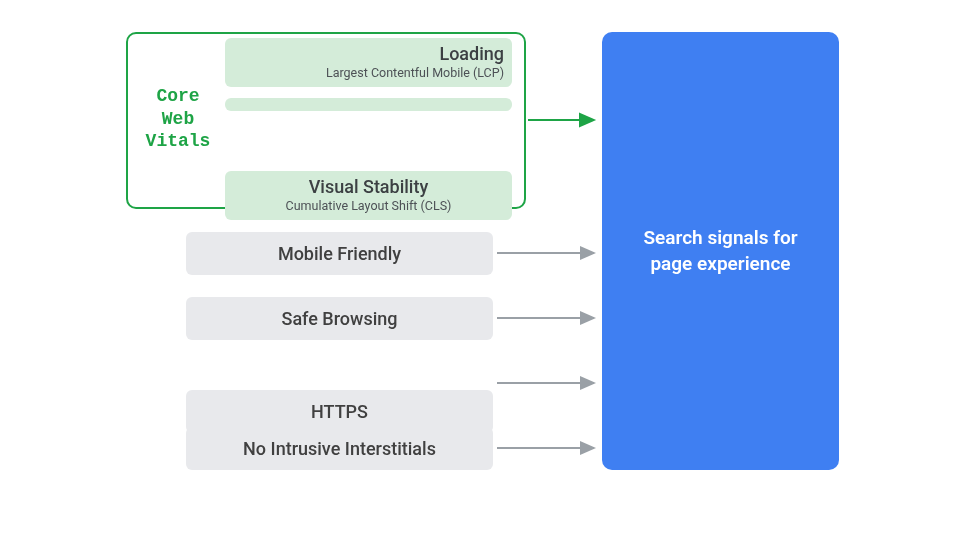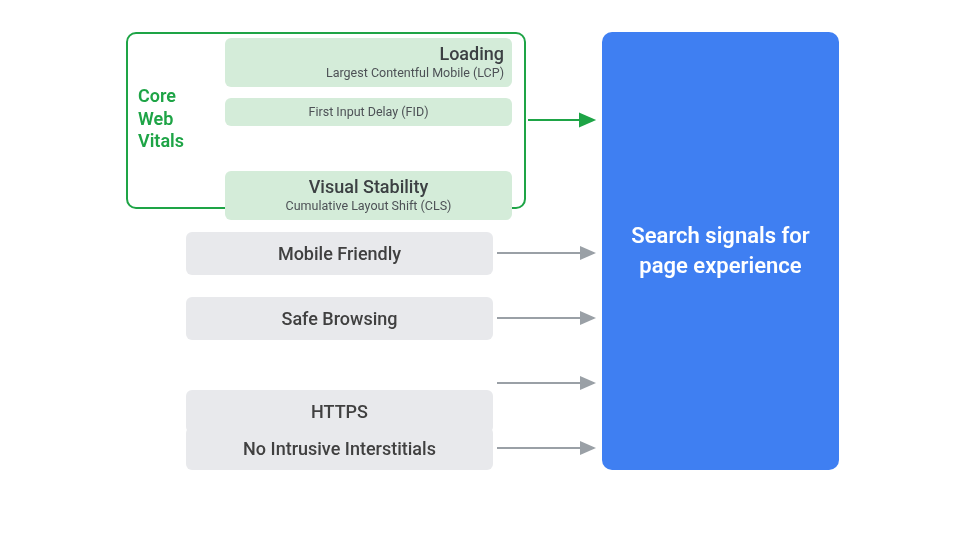--- a/index.html
+++ b/index.html
@@ -26,25 +26,26 @@
     height: 177px;
     border: 2px solid #1ea446;
     border-radius: 10px;
     box-sizing: border-box;
   }
   .cwv-label {
     position: absolute;
     left: 138px;
     top: 85px;
     width: 80px;
-    text-align: left;
+    text-align: center;
     color: #1ea446;
     font-size: 18px;
     font-weight: 600;
     line-height: 1.25;
+    font-family: Liberation Mono, monospace;
   }
   .vital {
     position: absolute;
     left: 225px;
     width: 287px;
     background: #d4ecd9;
     border-radius: 6px;
     text-align: center;
     box-sizing: border-box;
     padding: 6px 8px 7px 8px;
@@ -80,21 +81,21 @@
     top: 32px;
     width: 237px;
     height: 438px;
     background: #3f7ff2;
     border-radius: 10px;
     display: flex;
     align-items: center;
     justify-content: center;
     text-align: center;
     color: #ffffff;
-    font-size: 22px;
+    font-size: 19px;
     font-weight: 600;
     line-height: 1.35;
     box-sizing: border-box;
     padding: 0 24px;
   }
 
   
   svg.arrows {
     position: absolute;
     left: 0; top: 0;
@@ -113,21 +114,20 @@
     <span>Core</span><br>
     <span>Web</span><br>
     <span>Vitals</span>
   </div>
 
   <div class="vital" id="v0">
     <div class="t1">Loading</div>
     <div class="t2">Largest Contentful Mobile (LCP)</div>
   </div>
   <div class="vital" id="v1">
-    <div class="t2">First Input Delay (FID)</div>
   </div>
   <div class="vital" id="v2">
     <div class="t1">Visual Stability</div>
     <div class="t2">Cumulative Layout Shift (CLS)</div>
   </div>
 
   <div class="signal" id="s0" style="left:186px">
     <span>Mobile Friendly</span>
   </div>
   <div class="signal" id="s1" style="left:186px">

